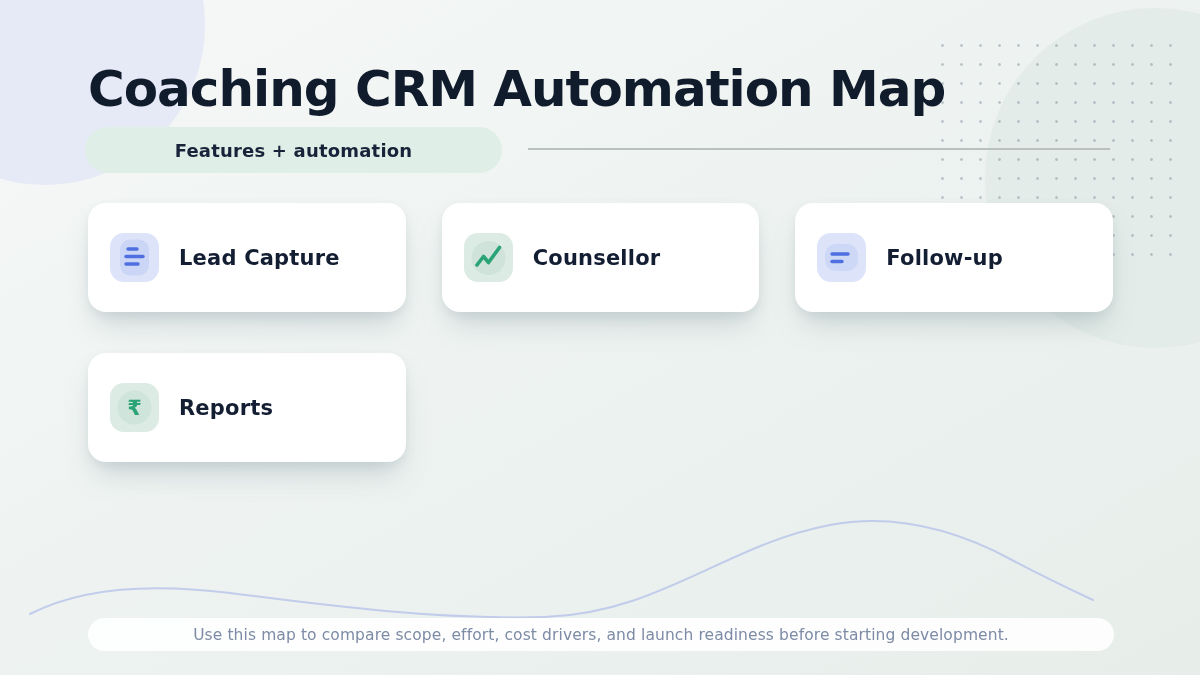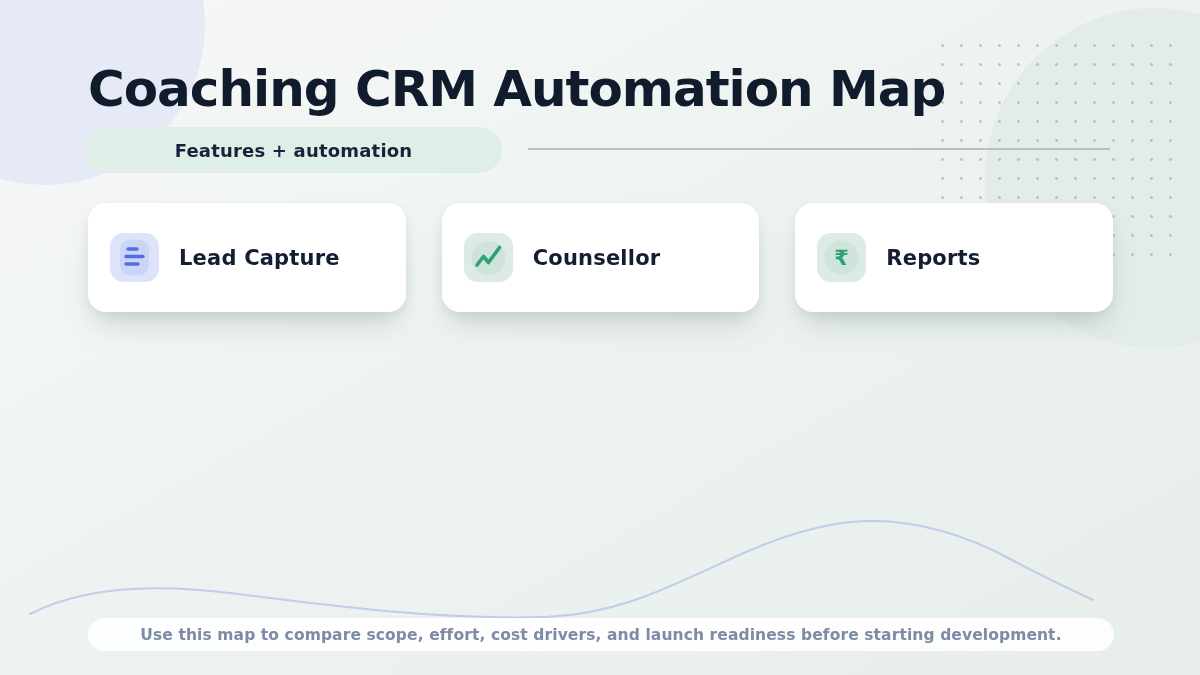--- a/index.html
+++ b/index.html
@@ -55,21 +55,21 @@
   .tile.blue{background:#dde4f9;}
   .tile.green{background:#dcebe3;}
   .tile svg{display:block;width:49px;height:49px;}
   .card-label{font-size:21px;font-weight:800;color:#141e33;letter-spacing:0.2px;}
   
   .footer-pill{
     position:absolute;left:88px;top:618px;width:1026px;height:33px;
     background:rgba(255,255,255,0.88);border-radius:17px;
     display:flex;align-items:center;justify-content:center;
   }
-  .footer-note{font-size:15.5px;font-weight:700;color:#7d8ba6;letter-spacing:0.1px;}
+  .footer-note{font-size:15.5px;font-weight:400;color:#7d8ba6;letter-spacing:0.1px;}
 </style>
 </head>
 <body>
 
 <div class="stage">
 
   <div class="blob-top-left"></div>
   <div class="circle-right"></div>
   <div class="dot-grid"></div>
 
@@ -102,20 +102,30 @@
     <div class="card">
       <div class="tile green">
         <svg viewBox="0 0 49 49">
           <circle cx="24.5" cy="25" r="17" fill="#cfe3da"></circle>
           <polyline points="13,32 19.5,23.5 24.5,29.5 35.5,14.5" fill="none" stroke="#2aa377" stroke-width="3.6" stroke-linecap="round" stroke-linejoin="round"></polyline>
         </svg>
       </div>
       <div class="card-label">Counsellor</div>
     </div>
 
+    <div class="card">
+      <div class="tile blue">
+        <svg viewBox="0 0 49 49">
+          <rect x="8" y="11" width="33" height="27" rx="11" fill="#cdd8f7"></rect>
+          <line x1="15" y1="21" x2="31" y2="21" stroke="#4f6fe0" stroke-width="3.4" stroke-linecap="round"></line>
+          <line x1="15" y1="28.5" x2="25" y2="28.5" stroke="#4f6fe0" stroke-width="3.4" stroke-linecap="round"></line>
+        </svg>
+      </div>
+      <div class="card-label">Follow-up</div>
+    </div>
 
 
 
     <div class="card">
       <div class="tile green">
         <svg viewBox="0 0 49 49">
           <circle cx="24.5" cy="24.5" r="17" fill="#cfe4da"></circle>
           <text x="24.5" y="32" text-anchor="middle" font-family="DejaVu Sans, sans-serif" font-size="21" font-weight="bold" fill="#2aa377">₹</text>
         </svg>
       </div>

